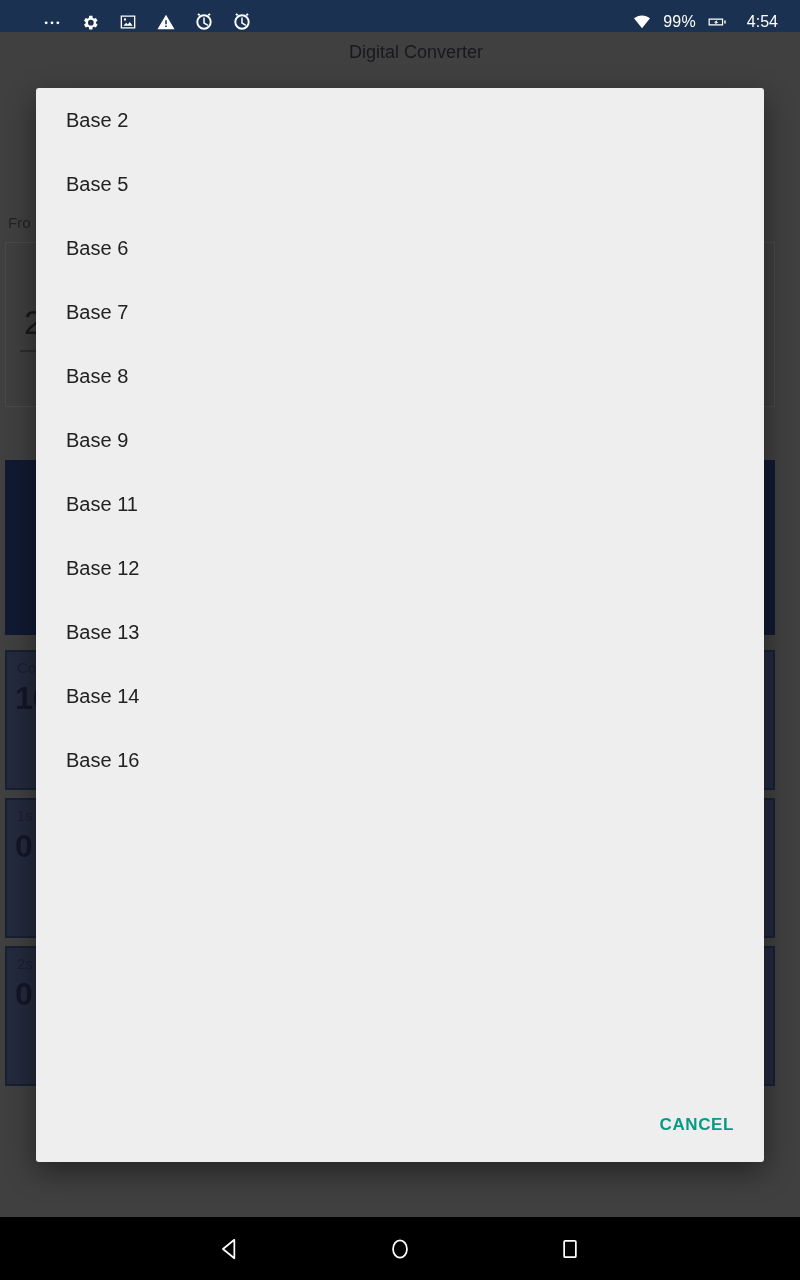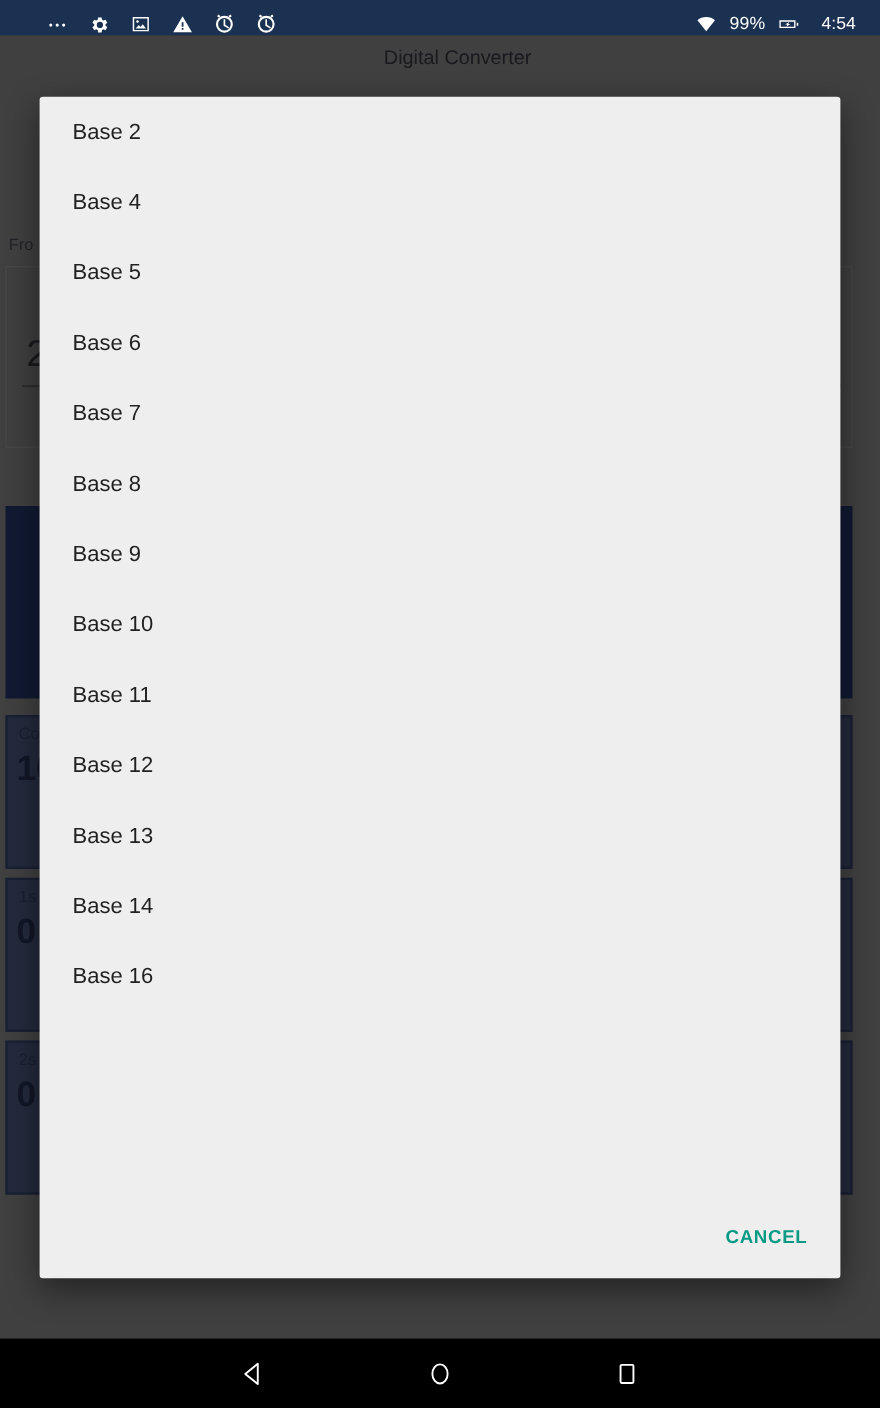--- a/index.html
+++ b/index.html
@@ -234,39 +234,33 @@
   </div>
 
   <div id="scrim"></div>
 
   <div id="dialog" style="background: rgb(238, 238, 238);">
     <div id="optionList">
         <div class="option">
           <span>Base 2</span>
         </div>
         <div class="option">
-          <span>Base 4</span>
-        </div>
-        <div class="option">
           <span>Base 5</span>
         </div>
         <div class="option">
           <span>Base 6</span>
         </div>
         <div class="option">
           <span>Base 7</span>
         </div>
         <div class="option">
           <span>Base 8</span>
         </div>
         <div class="option">
           <span>Base 9</span>
-        </div>
-        <div class="option">
-          <span>Base 10</span>
         </div>
         <div class="option">
           <span>Base 11</span>
         </div>
         <div class="option">
           <span>Base 12</span>
         </div>
         <div class="option">
           <span>Base 13</span>
         </div>

